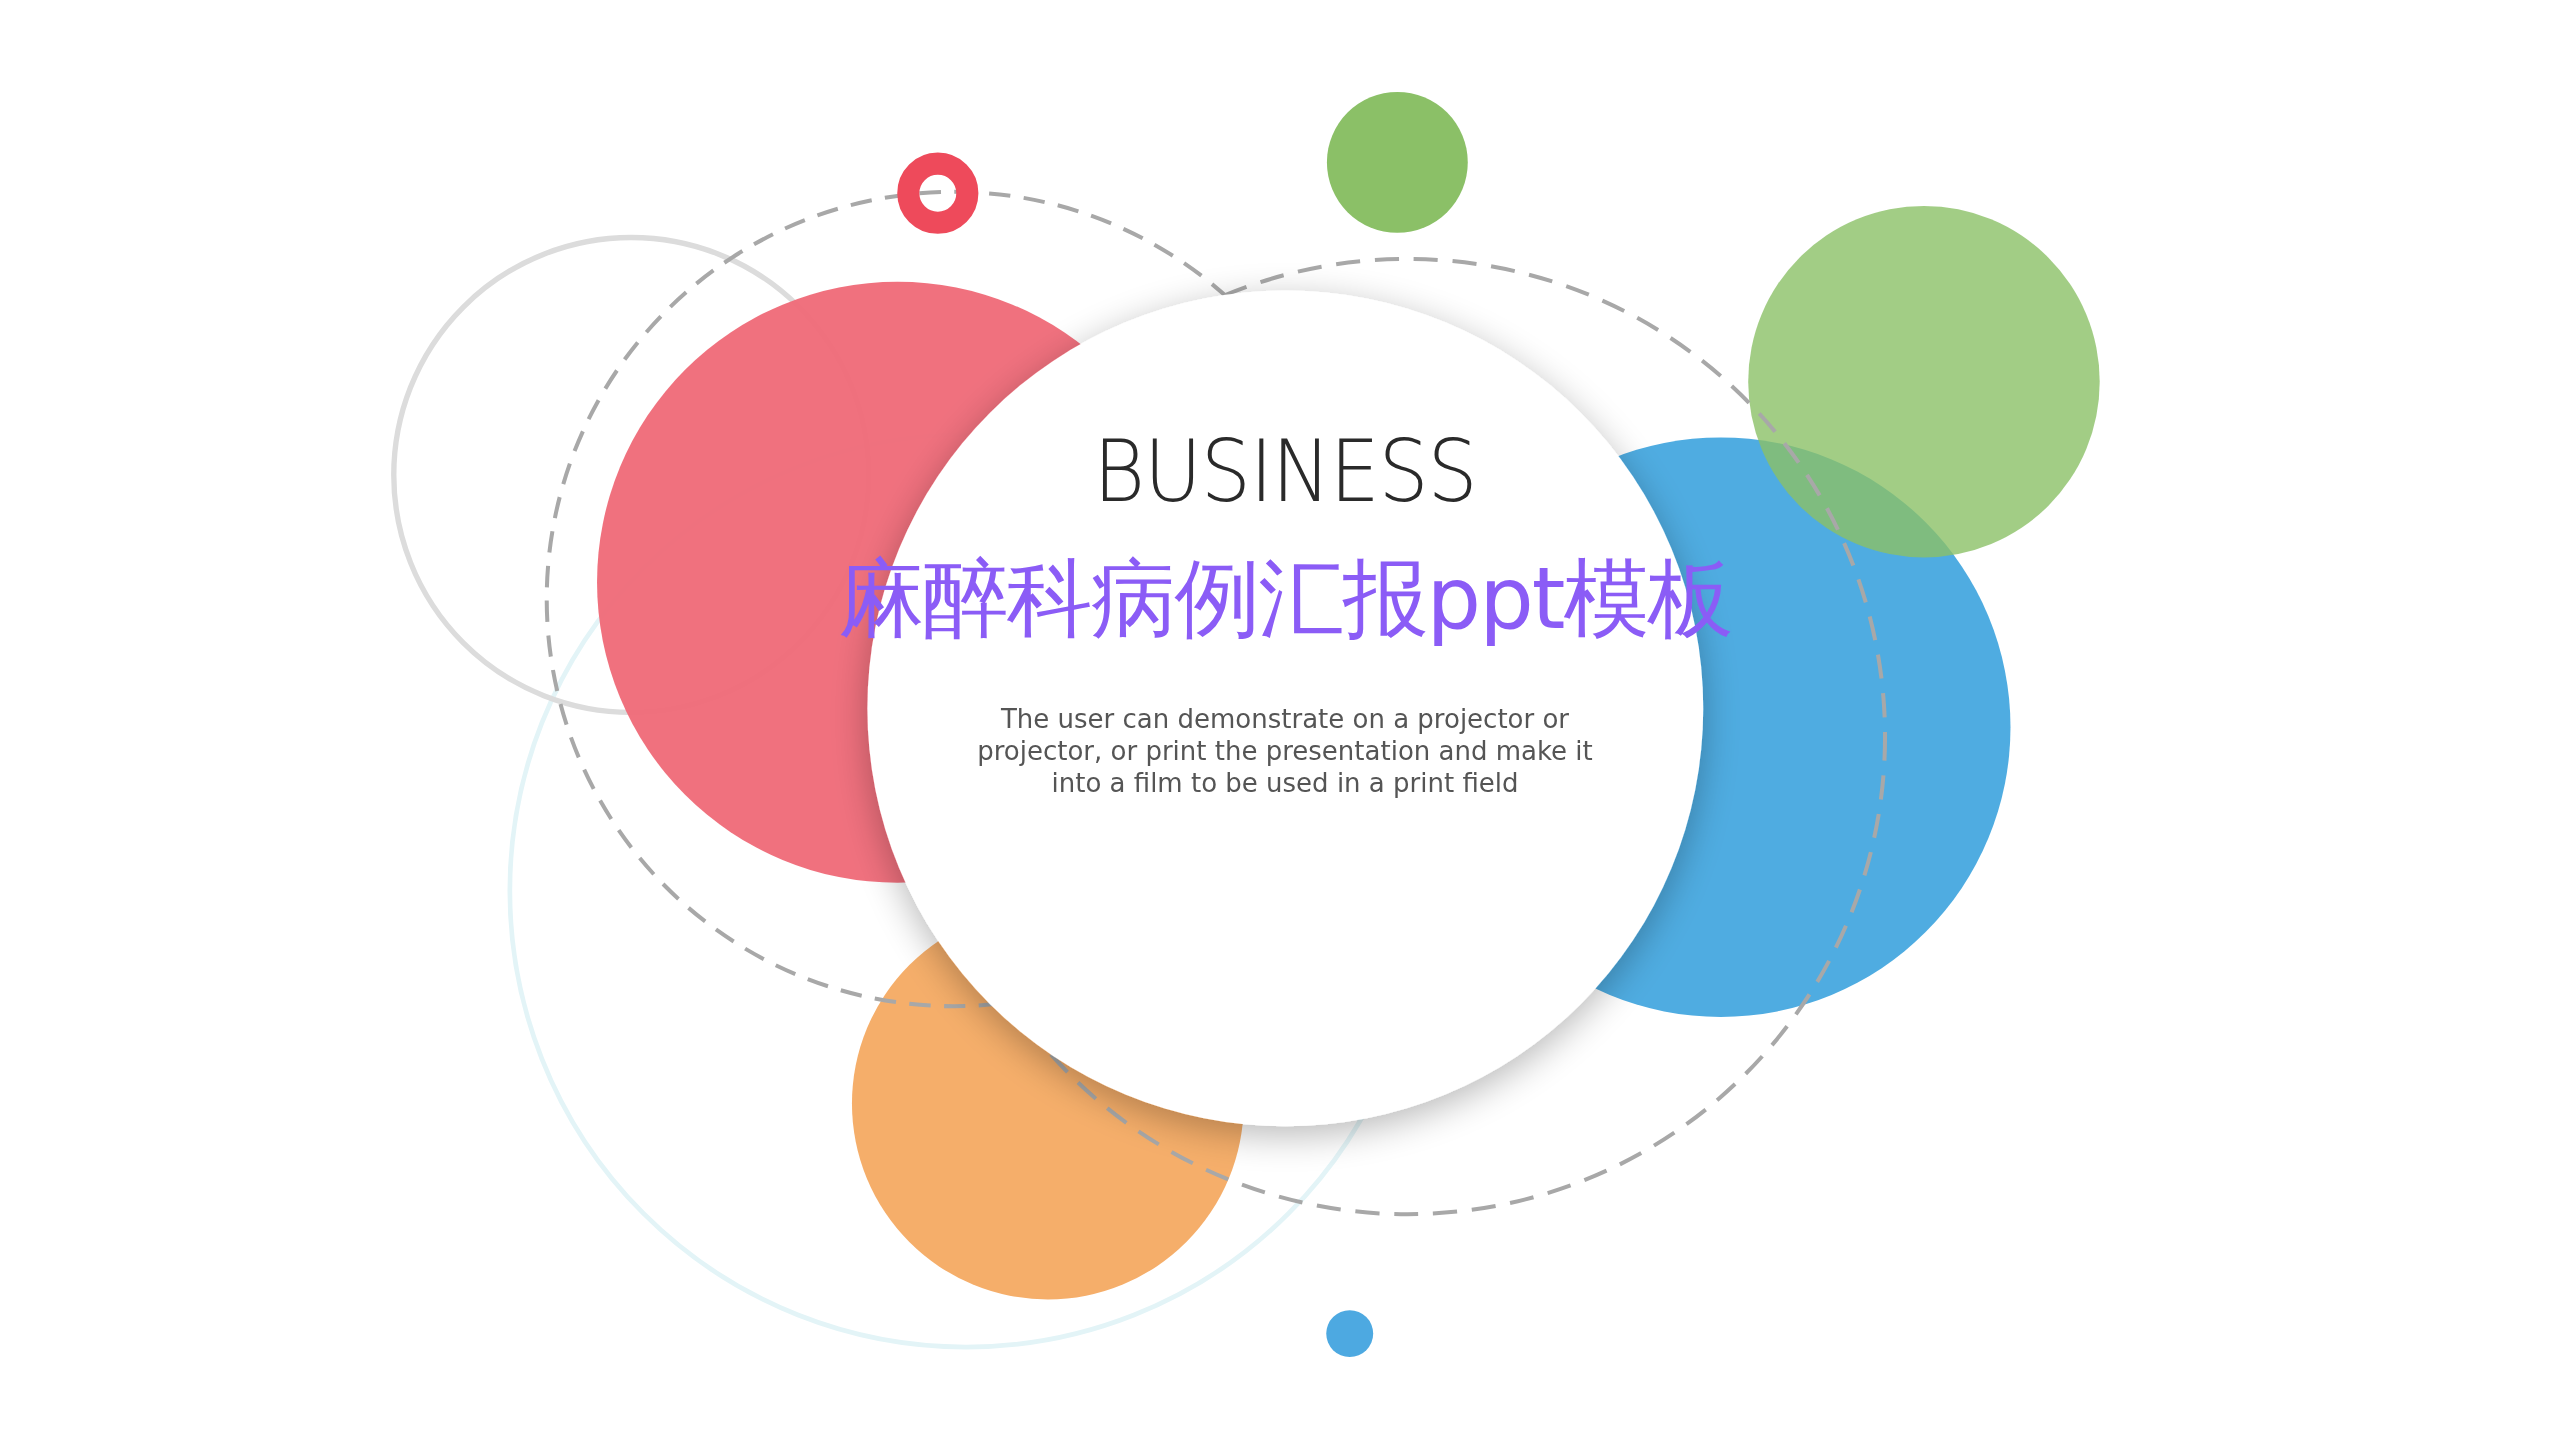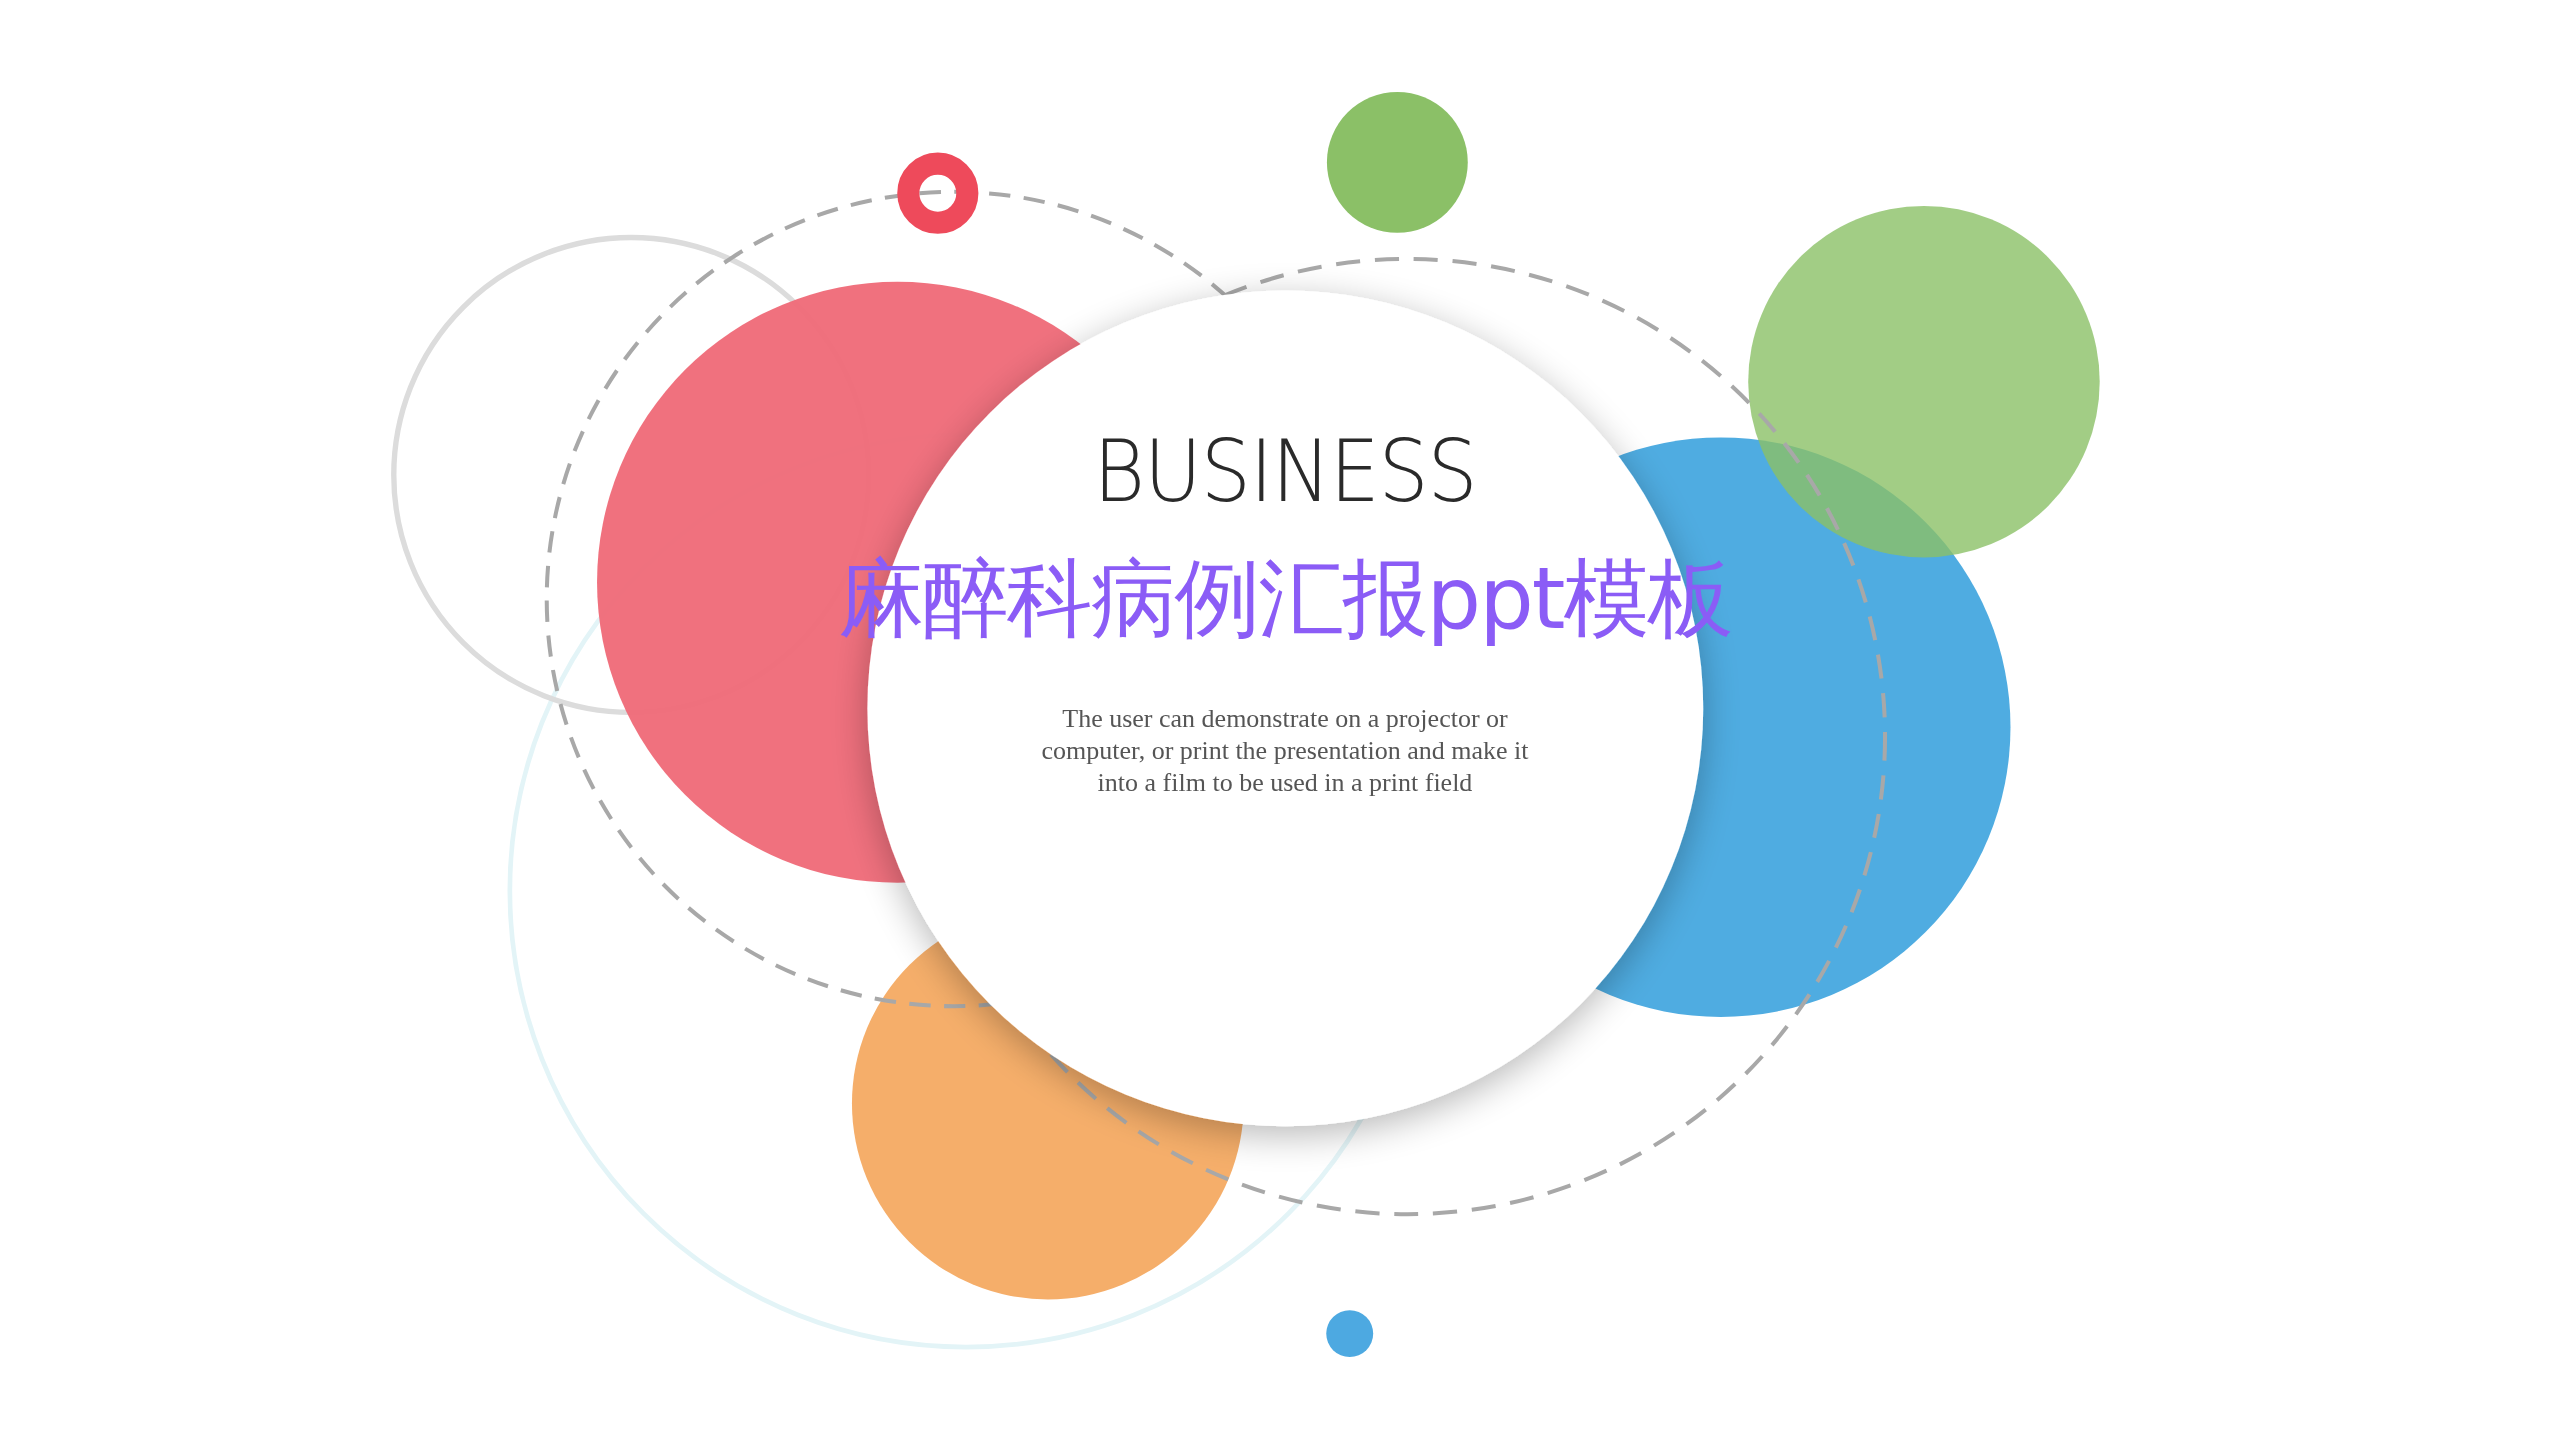--- a/index.html
+++ b/index.html
@@ -3,21 +3,21 @@
 <meta charset="utf-8">
 <style>
   html, body { margin: 0; padding: 0; background: #ffffff; }
   body { width: 2576px; height: 1449px; position: relative; overflow: hidden; font-family: "DejaVu Sans", "Liberation Sans", sans-serif; }
   .slide { position: absolute; left: 0; top: 0; width: 2576px; height: 1299px; background: #ffffff; }
   svg.deco { position: absolute; left: 0; top: 0; }
   .text-layer { position: absolute; left: 867px; top: 290px; width: 836px; height: 836px; text-align: center; }
   .title-en { position: absolute; left: 0; right: 0; top: 138px; font-family: "DejaVu Sans", sans-serif; font-weight: 300; font-size: 86px; letter-spacing: -1.3px; color: #2a2a2a; line-height: 1; transform: scaleX(0.92); }
   .title-cn { position: absolute; left: -40px; right: -40px; top: 265px; font-family: "DejaVu Sans", sans-serif; font-size: 86px; color: #8b5cf6; line-height: 1; white-space: nowrap; letter-spacing: -2px; }
   .subtitle { position: absolute; left: 94px; right: 94px; top: 413px; font-family: "DejaVu Sans", sans-serif; font-size: 26px; color: #555555; line-height: 32px; }
-  .subtitle span { display: block; white-space: nowrap; font-family: Liberation Serif, serif; }
+  .subtitle span { display: block; white-space: nowrap; }
 </style>
 </head>
 <body>
 
 <div class="slide">
   <svg class="deco" width="2576" height="1449" viewBox="0 0 3840 2160">
     <defs>
       <filter id="shadow" x="-20%" y="-20%" width="140%" height="140%">
         <feGaussianBlur in="SourceAlpha" stdDeviation="28"></feGaussianBlur>
         <feOffset dx="0" dy="14" result="b"></feOffset>
@@ -53,18 +53,18 @@
     <circle cx="1398" cy="288" r="44" fill="none" stroke="#EE4A5B" stroke-width="33"></circle>
 
     <circle cx="2012" cy="1988" r="35" fill="#4DA9E1"></circle>
   </svg>
 
   <div class="text-layer">
     <div class="title-en">BUSINESS</div>
     <div class="title-cn">麻醉科病例汇报ppt模板</div>
     <div class="subtitle">
       <span>The user can demonstrate on a projector or</span>
-      <span>computer, or print the presentation and make it</span>
+      <span>projector, or print the presentation and make it</span>
       <span>into a film to be used in a print field</span>
     </div>
   </div>
 </div>
 
 
 </body></html>

